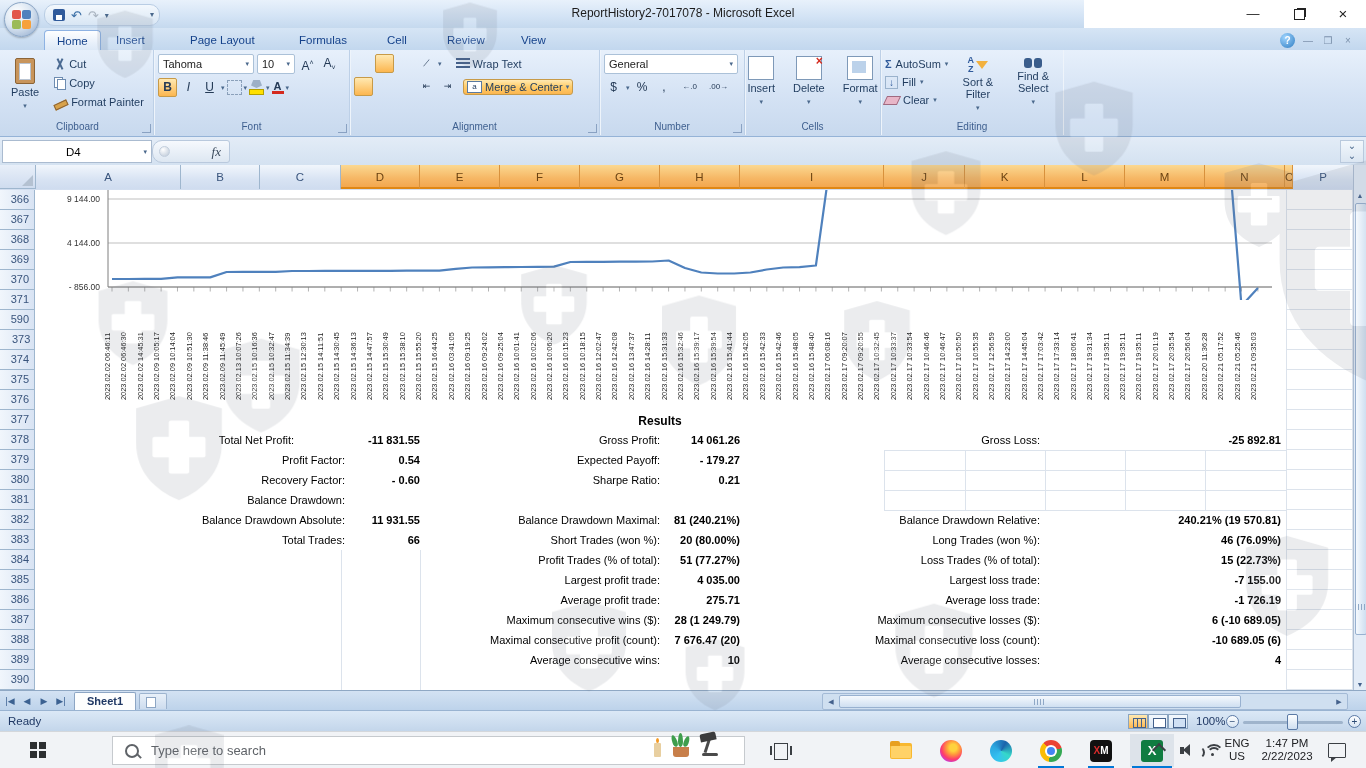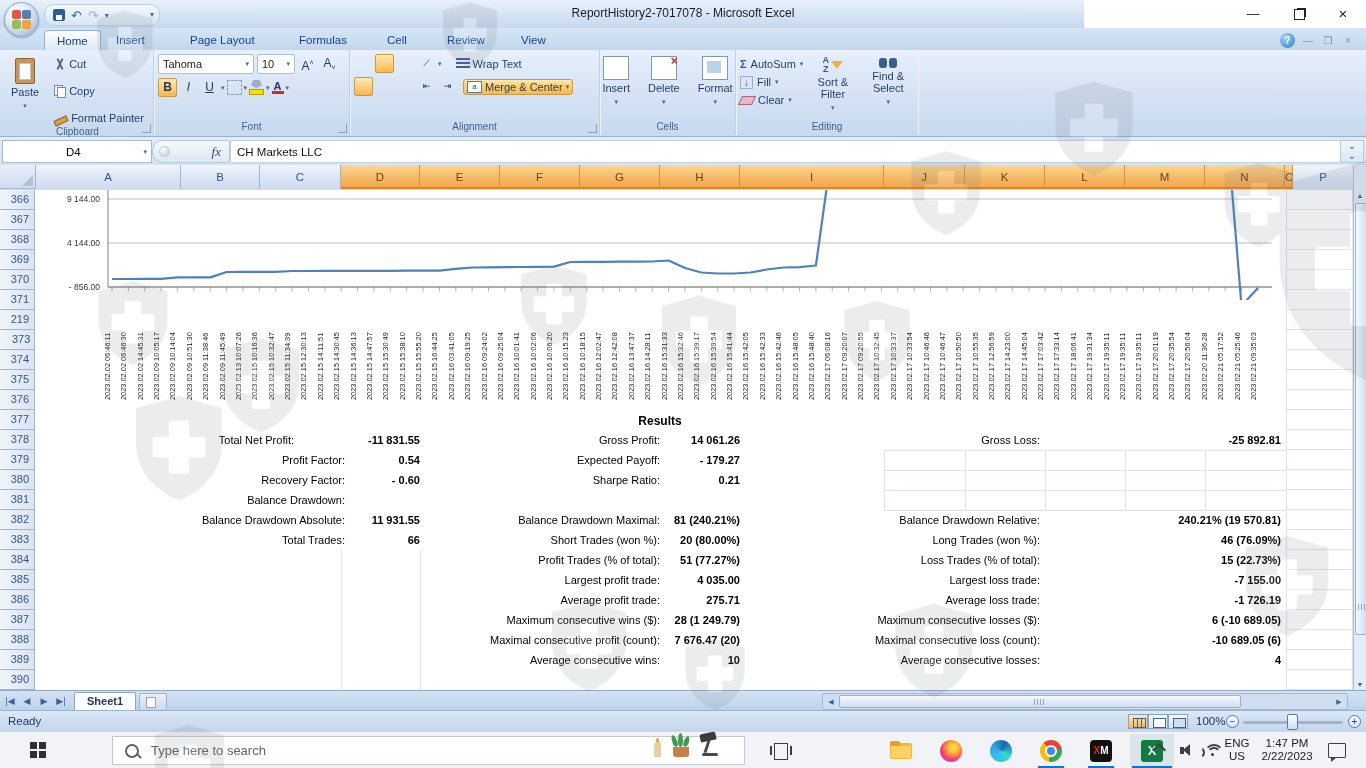--- a/index.html
+++ b/index.html
@@ -174,21 +174,21 @@
   <div class="mini-win abs" style="left:1340px;">×</div>
 
   <div id="ribbon" class="abs">
     <div class="group" style="width:152px;">
       <div class="gbody">
         <div class="sbtn" style="margin-top:2px;">
           <span class="i-clipboard"></span>
           <span>Paste</span>
             <span class="dd">▾</span>
         </div>
-        <div style="display:flex;flex-direction:column;gap:11px;margin-left:6px;margin-top:2px;">
+        <div style="display:flex;flex-direction:column;gap:3px;margin-left:6px;margin-top:2px;">
           <div class="btn">
               <span class="i-cut"></span>
               <span>Cut</span>
             </div>
           <div class="btn">
               <span class="i-copy"></span>
               <span>Copy</span>
             </div>
           <div class="btn">
               <span class="i-brush"></span>
@@ -257,20 +257,38 @@
               <span style="width:13px;height:10px;border:1px solid #5a7aa0;background:#fff;font-size:8px;line-height:9px;text-align:center;">a</span>
               <span>Merge &amp; Center</span>
               <span class="dd">▾</span>
             </div>
         </div>
       </div>
       <div class="glabel">Alignment</div>
       <div class="launcher"></div>
     </div>
 
+    <div class="group" style="width:145px;">
+      <div class="gbody" style="flex-direction:column;gap:4px;">
+        <div class="combo" style="width:124px;justify-content:space-between;">
+            <span>General</span>
+            <span class="dd">▾</span>
+          </div>
+        <div style="display:flex;gap:3px;align-items:center;">
+          <div class="fontbtn">$</div>
+            <span class="dd">▾</span>
+          <div class="fontbtn">%</div>
+          <div class="fontbtn">,</div>
+          <div class="fontbtn" style="width:24px;font-size:8px;">←.0</div>
+          <div class="fontbtn" style="width:24px;font-size:8px;">.00→</div>
+        </div>
+      </div>
+      <div class="glabel">Number</div>
+      <div class="launcher"></div>
+    </div>
 
 
     <div class="group" style="width:136px;">
       <div class="gbody" style="gap:8px;justify-content:center;">
         <div class="sbtn">
             <span class="grid-ico"></span>
             <span>Insert</span>
             <span class="dd">▾</span>
           </div>
         <div class="sbtn">
@@ -326,23 +344,20 @@
 
   <div id="fbar" class="abs">
     <div id="namebox">
       <span style="flex:1;text-align:center;font-size:11.5px;">D4</span>
       <span class="dd" style="margin-right:4px;">▾</span>
     </div>
     <div id="fxpill">
       <span id="fxdot"></span>
       <span style="flex:1;text-align:right;margin-right:8px;font-family:'Liberation Serif',serif;font-style:italic;font-size:13px;color:#3a4a5c;">fx</span>
     </div>
-    <div id="ftext">
-        <span>CH Markets LLC</span>
-      </div>
     <div id="fexp">⌄<br>⌄</div>
   </div>
 
   <div id="colheads" class="abs">
     <div id="corner" class="abs"></div>
   <div class="colh" style="left: 36px; width: 145px;">A</div>
       <div class="colh" style="left: 181px; width: 79px;">B</div>
       <div class="colh" style="left: 260px; width: 81px;">C</div>
       <div class="colh sel" style="left: 341px; width: 79px;">D</div>
       <div class="colh sel" style="left: 420px; width: 80px;">E</div>
@@ -613,21 +628,21 @@
         <div class="res-value" style="right: 626px; top: 464px;">10</div>
         <div class="res-label" style="right: 326px; top: 464px;">Average consecutive losses:</div>
         <div class="res-value" style="right: 85px; top: 464px;">4</div>
       </div>
   <div class="rowh" style="top: 0px;">366</div>
       <div class="rowh" style="top: 20px;">367</div>
       <div class="rowh" style="top: 40px;">368</div>
       <div class="rowh" style="top: 60px;">369</div>
       <div class="rowh" style="top: 80px;">370</div>
       <div class="rowh" style="top: 100px;">371</div>
-      <div class="rowh" style="top: 120px;">219</div>
+      <div class="rowh" style="top: 120px;">590</div>
       <div class="rowh" style="top: 140px; padding-left: 12px;">373</div>
       <div class="rowh" style="top: 160px;">374</div>
       <div class="rowh" style="top: 180px;">375</div>
       <div class="rowh" style="top: 200px;">376</div>
       <div class="rowh" style="top: 220px;">377</div>
       <div class="rowh" style="top: 240px;">378</div>
       <div class="rowh" style="top: 260px;">379</div>
       <div class="rowh" style="top: 280px;">380</div>
       <div class="rowh" style="top: 300px;">381</div>
       <div class="rowh" style="top: 320px;">382</div>

